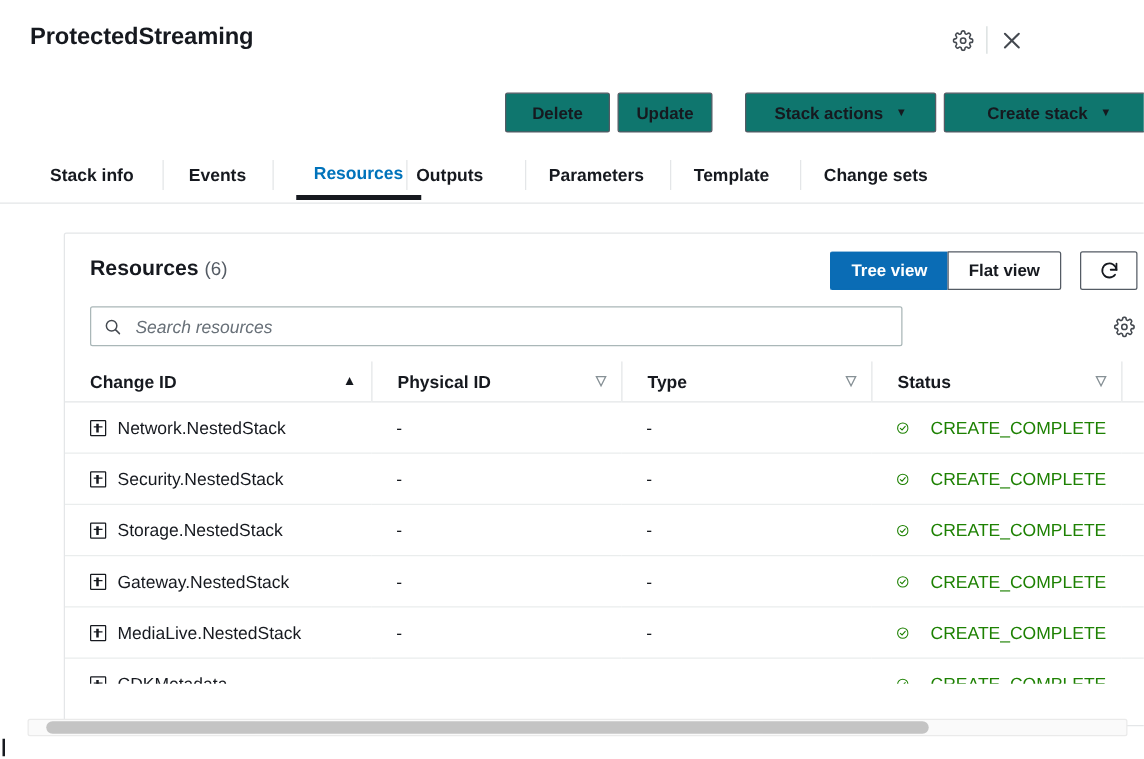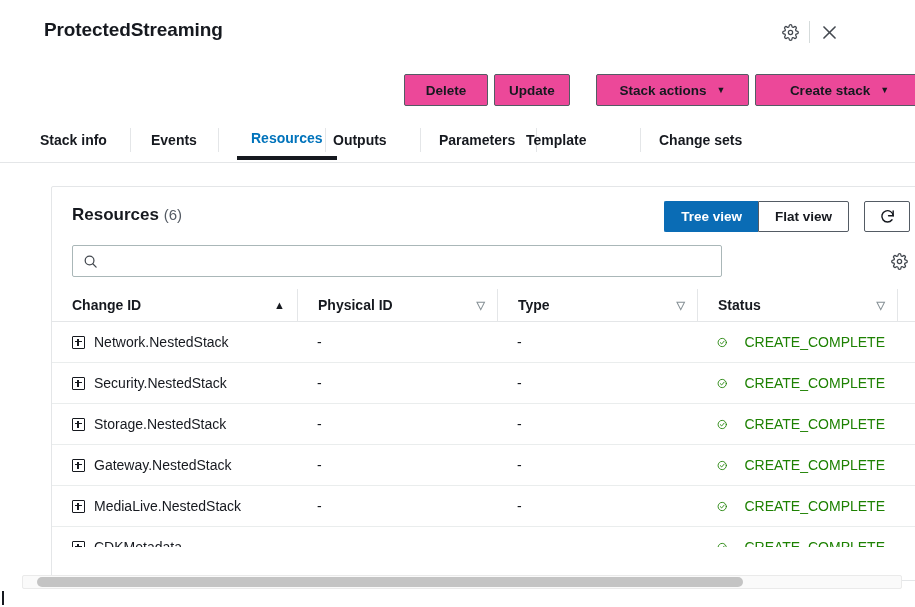--- a/index.html
+++ b/index.html
@@ -15,21 +15,20 @@
     overflow: hidden;
     position: relative;
   }
 
   
   .top-header {
     position: absolute;
     top: 0; left: 0;
     width: 832px;
     height: 62px;
-    margin-left: 20px;
   }
   .stack-title {
     position: absolute;
     left: 24px;
     top: 19px;
     font-size: 19px;
     font-weight: bold;
     color: #16191f;
     letter-spacing: -0.1px;
   }
@@ -64,21 +63,21 @@
     left: 0;
     width: 915px;
     height: 34px;
   }
   .btn {
     position: absolute;
     height: 32px;
     box-sizing: border-box;
     border: 1px solid #545b64;
     border-radius: 2px;
-    background: #ec4899;
+    background: #0f766e;
     color: #16191f;
     font-size: 13.5px;
     font-weight: bold;
     font-family: "Liberation Sans", sans-serif;
     display: flex;
     align-items: center;
     justify-content: center;
     cursor: pointer;
     padding: 0 14px;
     white-space: nowrap;
@@ -422,21 +421,21 @@
     </div>
   <div class="tab-sep" style="left:325px;"></div>
   <div class="tab" style="left:333px;">
       <span>Outputs</span>
     </div>
   <div class="tab-sep" style="left:420px;"></div>
   <div class="tab" style="left:439px;">
       <span>Parameters</span>
     </div>
   <div class="tab-sep" style="left:536px;"></div>
-  <div class="tab" style="left:526px;">
+  <div class="tab" style="left:555px;">
       <span>Template</span>
     </div>
   <div class="tab-sep" style="left:640px;"></div>
   <div class="tab" style="left:659px;">
       <span>Change sets</span>
     </div>
 </div>
 
 <div class="panel">
 
@@ -462,20 +461,21 @@
       </svg>
     </div>
   </div>
 
   <div class="search-row">
     <div class="search-box">
       <svg width="15" height="15" viewBox="0 0 24 24" fill="none" stroke="#444950" stroke-width="2" stroke-linecap="round">
         <circle cx="10.5" cy="10.5" r="7"></circle>
         <line x1="16" y1="16" x2="21" y2="21"></line>
       </svg>
+      <input type="text" placeholder="Search resources" style="">
     </div>
     <div class="table-settings">
       <svg width="17" height="17" viewBox="0 0 24 24" fill="none" stroke="currentColor" stroke-width="1.8">
         <circle cx="12" cy="12" r="3"></circle>
         <path d="M19.4 15a1.65 1.65 0 0 0 .33 1.82l.06.06a2 2 0 0 1-2.83 2.83l-.06-.06a1.65 1.65 0 0 0-1.82-.33 1.65 1.65 0 0 0-1 1.51V21a2 2 0 0 1-4 0v-.09A1.65 1.65 0 0 0 9 19.4a1.65 1.65 0 0 0-1.82.33l-.06.06a2 2 0 0 1-2.83-2.83l.06-.06A1.65 1.65 0 0 0 4.6 15a1.65 1.65 0 0 0-1.51-1H3a2 2 0 0 1 0-4h.09A1.65 1.65 0 0 0 4.6 9a1.65 1.65 0 0 0-.33-1.82l-.06-.06a2 2 0 0 1 2.83-2.83l.06.06A1.65 1.65 0 0 0 9 4.6a1.65 1.65 0 0 0 1-1.51V3a2 2 0 0 1 4 0v.09a1.65 1.65 0 0 0 1 1.51 1.65 1.65 0 0 0 1.82-.33l.06-.06a2 2 0 0 1 2.83 2.83l-.06.06A1.65 1.65 0 0 0 19.4 9v0a1.65 1.65 0 0 0 1.51 1H21a2 2 0 0 1 0 4h-.09a1.65 1.65 0 0 0-1.51 1z"></path>
       </svg>
     </div>
   </div>
 
   <div class="table-scroll">

